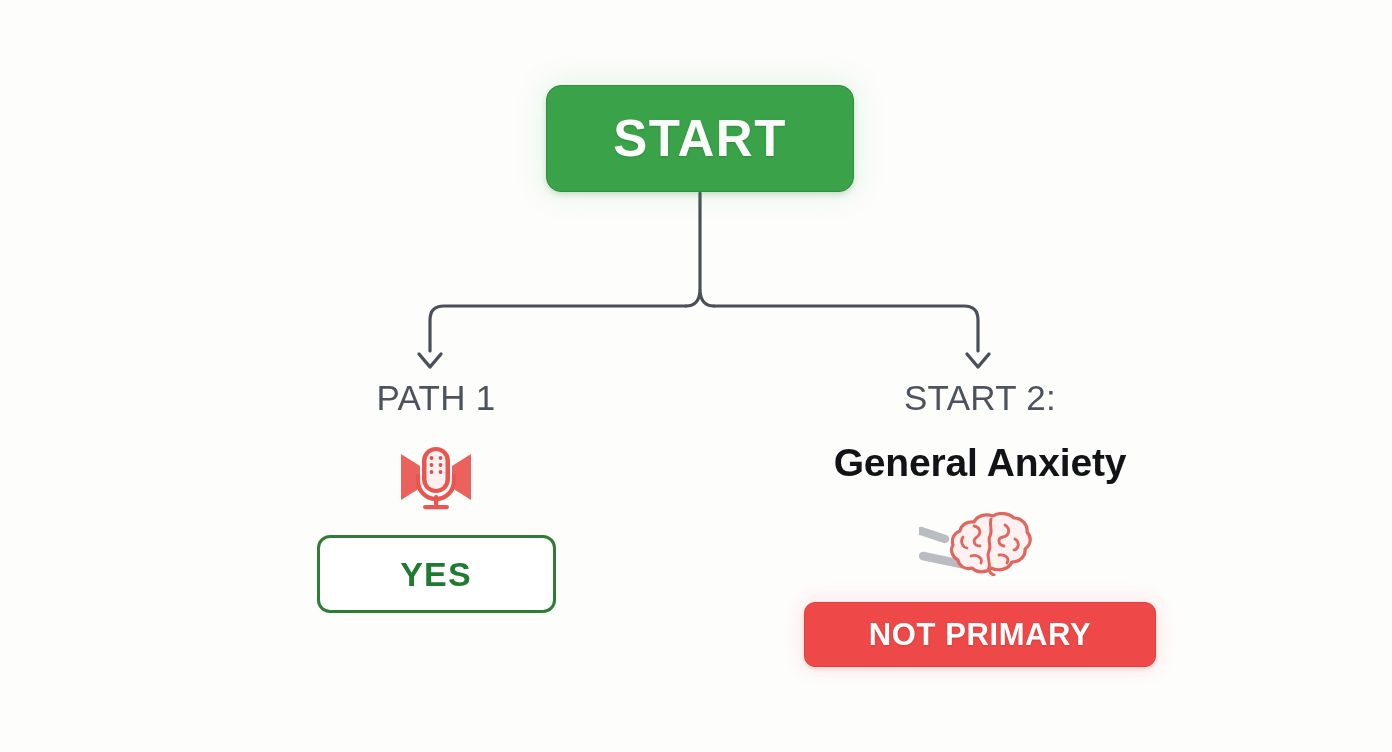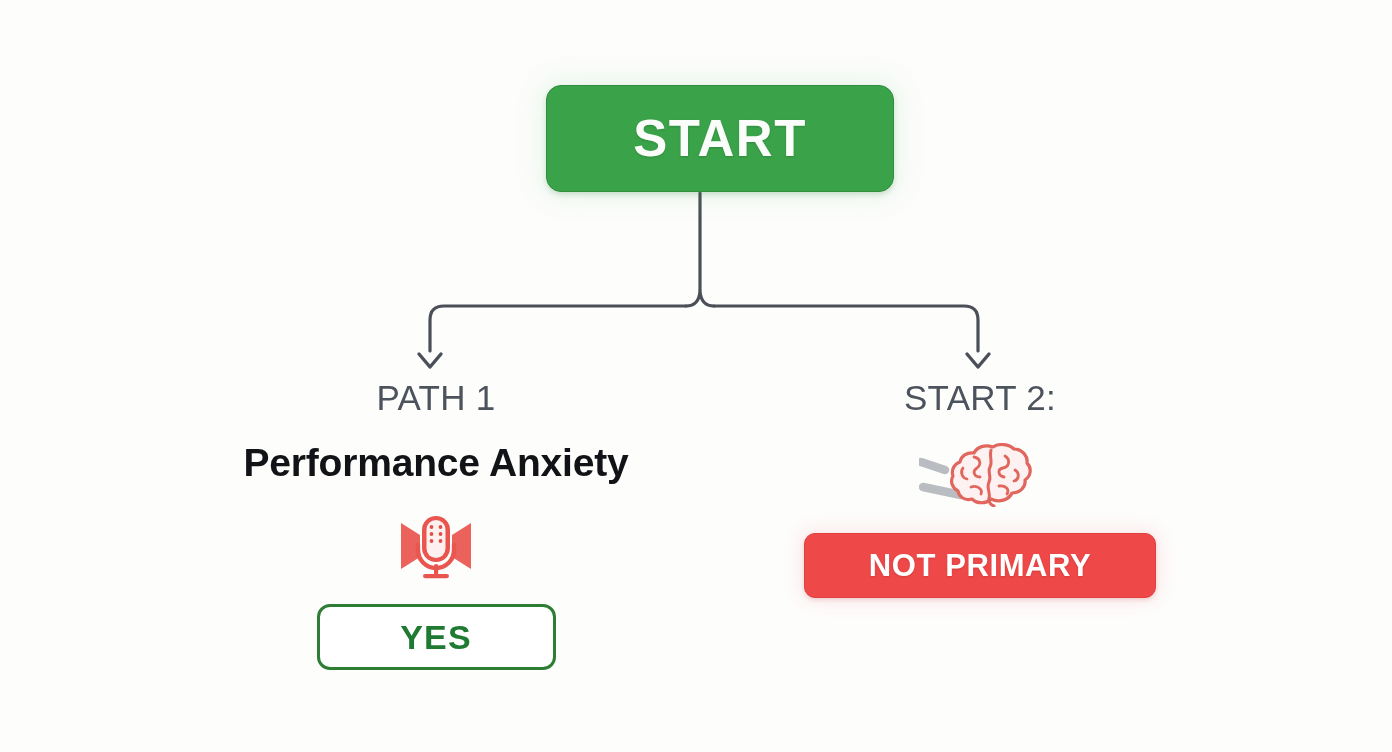--- a/index.html
+++ b/index.html
@@ -31,21 +31,21 @@
     width: 1392px;
     height: 752px;
     pointer-events: none;
   }
 
   
   .start-node {
     position: absolute;
     left: 546px;
     top: 85px;
-    width: 348px;
+    width: 308px;
     height: 107px;
     background: #3aa248;
     border: 1px solid #2f8f3d;
     border-radius: 15px;
     box-shadow: 0 0 26px 6px rgba(90, 190, 110, 0.13),
                 0 3px 5px rgba(40, 110, 55, 0.18);
     display: flex;
     align-items: center;
     justify-content: center;
     box-sizing: border-box;
@@ -102,21 +102,21 @@
   
   .outcome {
     margin-top: 4px;
     display: flex;
     align-items: center;
     justify-content: center;
     box-sizing: border-box;
   }
   .outcome-yes {
     width: 239px;
-    height: 66px;
+    height: 78px;
     background: #ffffff;
     border: 3px solid #2d7d34;
     border-radius: 13px;
   }
   .outcome-yes .outcome-label {
     color: #1f7a32;
     font-size: 34px;
     font-weight: bold;
     letter-spacing: 1.2px;
     line-height: 1;
@@ -158,21 +158,20 @@
 
     <path d="M 967 354 L 978 367 L 989 354" fill="none" stroke="#4a4f58" stroke-width="3.4" stroke-linecap="round" stroke-linejoin="round"></path>
   </svg>
 
   <div class="start-node">
     <span class="start-label">START</span>
   </div>
 
   <div class="path-col" id="path-col-1">
     <div class="path-kicker">PATH 1</div>
-    <div class="path-title">Performance Anxiety</div>
 
     <div class="icon-slot" id="icon-slot-1">
 
       <svg width="76" height="66" viewBox="0 0 76 66" aria-hidden="true">
 
         <path d="M 3 10 L 22 22 L 22 44 L 3 56 Z" fill="#e8564f" opacity="0.93"></path>
 
         <path d="M 73 10 L 54 22 L 54 44 L 73 56 Z" fill="#e8564f" opacity="0.93"></path>
 
         <rect x="24" y="3" width="28" height="46" rx="14" fill="#e8564f"></rect>
@@ -194,20 +193,21 @@
       </svg>
     </div>
 
     <div class="outcome outcome-yes">
       <span class="outcome-label">YES</span>
     </div>
   </div>
 
   <div class="path-col" id="path-col-2">
     <div class="path-kicker">START 2:</div>
+    <div class="path-title">General Anxiety</div>
 
     <div class="icon-slot" id="icon-slot-2">
 
       <svg width="122" height="64" viewBox="0 0 122 64" aria-hidden="true">
 
         <path d="M 2 19 L 26 27" stroke="#b9bdc2" stroke-width="8.5" stroke-linecap="round" fill="none"></path>
         <path d="M 4 44 L 42 52" stroke="#b9bdc2" stroke-width="8.5" stroke-linecap="round" fill="none"></path>
 
         <path d="M 74 4
                  C 66 1 58 4 55 10

